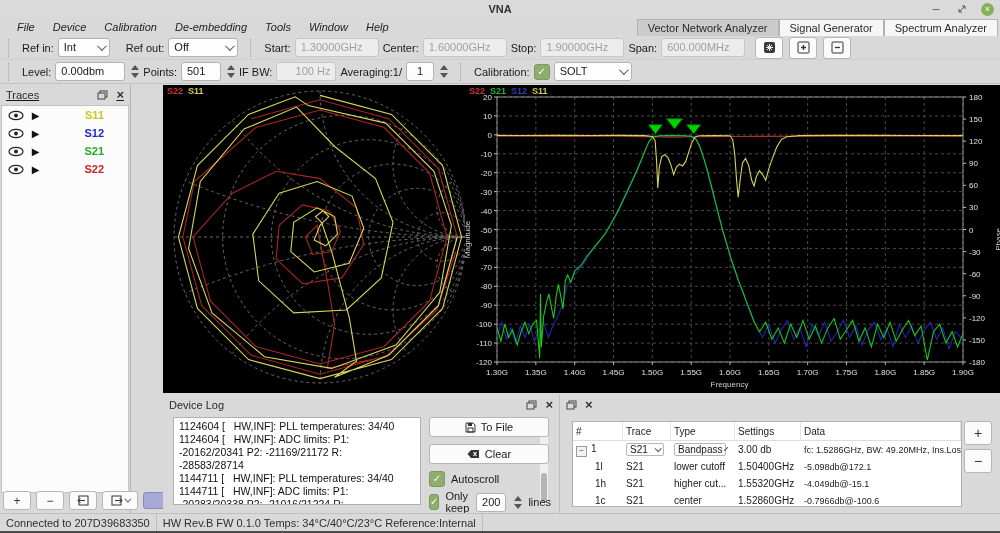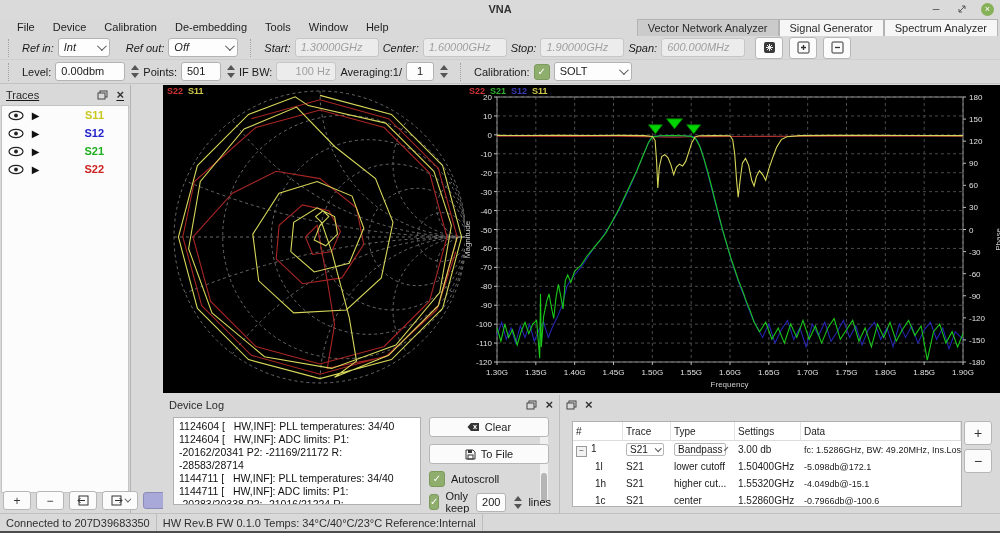--- a/index.html
+++ b/index.html
@@ -7,27 +7,27 @@
        font-family:"Liberation Sans",sans-serif;font-size:11px;color:#1a1a1a;
        overflow:hidden;user-select:none;}
   
   #titlebar{position:absolute;left:0;top:0;width:1000px;height:18px;background:#dadada;}
   #window-title{position:absolute;left:0;right:0;top:3px;text-align:center;font-weight:bold;font-size:11px;color:#333;}
   .win-controls{position:absolute;right:6px;top:2px;display:flex;gap:12px;align-items:center;height:14px;}
   .win-btn{width:14px;height:14px;display:flex;align-items:center;justify-content:center;color:#555;font-size:12px;cursor:default;}
   #close-btn{width:13px;height:13px;border-radius:50%;background:#87b158;color:#fff;font-size:9px;line-height:13px;text-align:center;}
   
   #menubar{position:absolute;left:0;top:18px;width:1000px;height:18px;background:#d9d9d9;border-bottom:1px solid #bcbcbc;display:flex;align-items:center;padding-left:8px;gap:0;}
-  .menu-item{padding:2px 9px;color:#222;}
+  .menu-item{padding:2px 9px;color:#222;font-style:italic;}
   #tabbar{position:absolute;right:2px;top:19px;display:flex;height:17px;}
   .app-tab{border:1px solid #b3b3b3;border-bottom:none;background:#f6f6f6;padding:1px 10px;font-size:11px;color:#2a2a2a;display:flex;align-items:center;}
   .app-tab.active{background:#cbcbcb;}
   
   .toolbar{position:absolute;left:0;width:1000px;height:24px;background:#d9d9d9;display:flex;align-items:center;gap:6px;padding-left:6px;box-sizing:border-box;}
-  #toolbar1{top:36px;border-bottom:1px solid #cfcfcf;font-style:italic;}
+  #toolbar1{top:36px;border-bottom:1px solid #cfcfcf;}
   #toolbar2{top:60px;border-bottom:1px solid #c2c2c2;}
   .tb-group{display:flex;align-items:center;gap:4px;padding:0 4px;height:22px;}
   .tb-sep{width:1px;height:18px;border-left:1px dotted #a2a2a2;margin:0 2px;}
   .field,.select{background:#fdfdfd;border:1px solid #b3b3b3;border-radius:3px;height:17px;line-height:17px;padding:0 5px;box-sizing:content-box;}
   .field.disabled{background:#ececec;color:#9f9f9f;border-color:#c6c6c6;}
   .select{display:flex;align-items:center;justify-content:space-between;gap:6px;}
   .chev{width:6px;height:6px;border-right:1px solid #555;border-bottom:1px solid #555;transform:rotate(45deg) translateY(-2px);}
   .spin{display:inline-flex;flex-direction:column;justify-content:center;gap:3px;margin-left:2px;}
   .spin i{display:block;width:0;height:0;border-left:4px solid transparent;border-right:4px solid transparent;}
   .spin i.up{border-bottom:5px solid #555;}
@@ -460,33 +460,33 @@
         <div class="log-line">1124604 [   HW,INF]: PLL temperatures: 34/40</div>
         <div class="log-line">1124604 [   HW,INF]: ADC limits: P1: -20162/20341 P2: -21169/21172 R: -28583/28714</div>
         <div class="log-line">1144711 [   HW,INF]: PLL temperatures: 34/40</div>
         <div class="log-line">1144711 [   HW,INF]: ADC limits: P1: -20283/20338 P2: -21016/21224 R: -28688/28609</div>
       </div>
     <div id="log-scrollbar">
         <div id="log-thumb"></div>
       </div>
     <div id="log-controls">
       <div class="log-btn">
-        <svg width="13" height="10">
-            <path d="M4 1 h8 v8 h-8 l-3.5 -4 z" fill="#333"></path>
-            <path d="M6.5 3 l3 4 M9.5 3 l-3 4" stroke="#fff" stroke-width="1.1"></path>
-          </svg>
-        <span>Clear</span>
-      </div>
-      <div class="log-btn">
         <svg width="11" height="11">
             <path d="M1 1 h7 l2 2 v7 h-9 z" fill="none" stroke="#333"></path>
             <rect x="3" y="1" width="4" height="3" fill="#333"></rect>
             <rect x="3" y="6" width="5" height="4" fill="none" stroke="#333"></rect>
           </svg>
         <span>To File</span>
+      </div>
+      <div class="log-btn">
+        <svg width="13" height="10">
+            <path d="M4 1 h8 v8 h-8 l-3.5 -4 z" fill="#333"></path>
+            <path d="M6.5 3 l3 4 M9.5 3 l-3 4" stroke="#fff" stroke-width="1.1"></path>
+          </svg>
+        <span>Clear</span>
       </div>
       <div class="log-check-row">
         <span class="checkbox">✓</span>
         <span>Autoscroll</span>
       </div>
       <div class="log-check-row">
         <span class="checkbox">✓</span>
         <span>Only keep</span>
         <div class="field" id="keep-field">200</div>
         <span class="spin">

